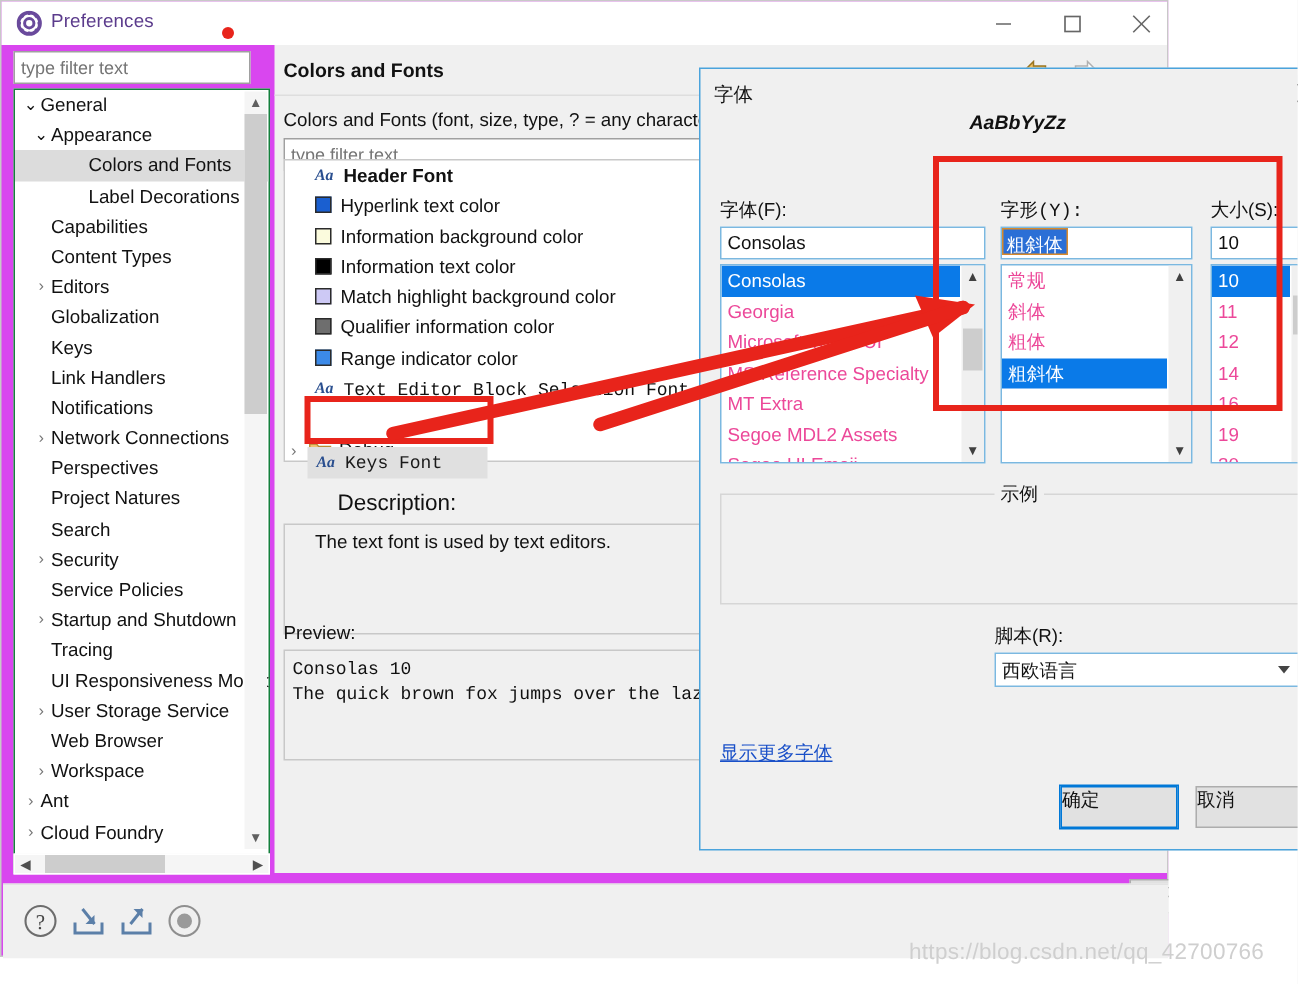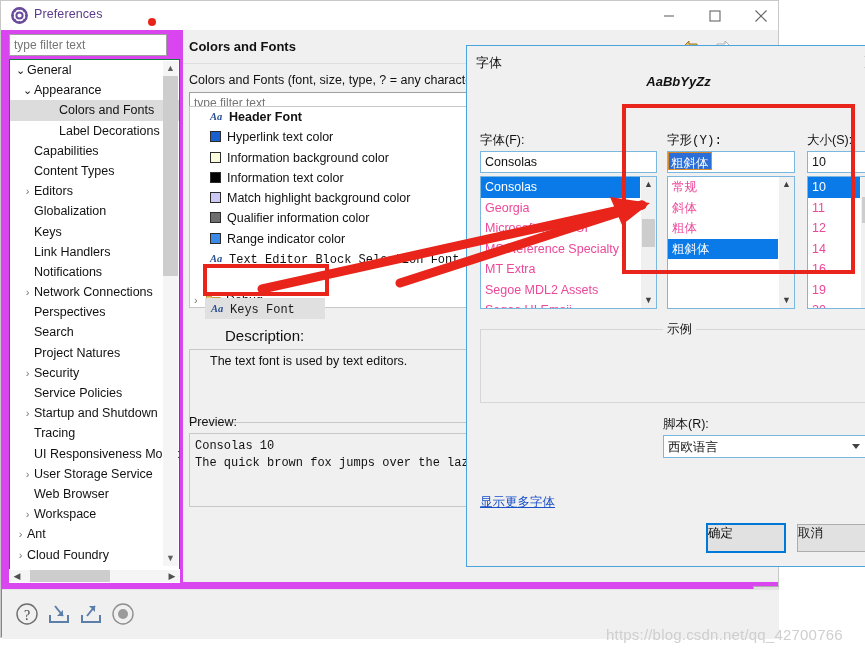--- a/index.html
+++ b/index.html
@@ -286,22 +286,22 @@
         <div class="tree-row ind3"><span class="tw-none"></span><span>Label Decorations</span></div>
         <div class="tree-row ind2"><span class="tw-none"></span><span>Capabilities</span></div>
         <div class="tree-row ind2"><span class="tw-none"></span><span>Content Types</span></div>
         <div class="tree-row ind2"><span class="twisty">›</span><span>Editors</span></div>
         <div class="tree-row ind2"><span class="tw-none"></span><span>Globalization</span></div>
         <div class="tree-row ind2"><span class="tw-none"></span><span>Keys</span></div>
         <div class="tree-row ind2"><span class="tw-none"></span><span>Link Handlers</span></div>
         <div class="tree-row ind2"><span class="tw-none"></span><span>Notifications</span></div>
         <div class="tree-row ind2"><span class="twisty">›</span><span>Network Connections</span></div>
         <div class="tree-row ind2"><span class="tw-none"></span><span>Perspectives</span></div>
+        <div class="tree-row ind2"><span class="tw-none"></span><span>Project Natures</span></div>
         <div class="tree-row ind2"><span class="tw-none"></span><span>Search</span></div>
-        <div class="tree-row ind2"><span class="tw-none"></span><span>Project Natures</span></div>
         <div class="tree-row ind2"><span class="twisty">›</span><span>Security</span></div>
         <div class="tree-row ind2"><span class="tw-none"></span><span>Service Policies</span></div>
         <div class="tree-row ind2"><span class="twisty">›</span><span>Startup and Shutdown</span></div>
         <div class="tree-row ind2"><span class="tw-none"></span><span>Tracing</span></div>
         <div class="tree-row ind2"><span class="tw-none"></span><span>UI Responsiveness Monitoring</span></div>
         <div class="tree-row ind2"><span class="twisty">›</span><span>User Storage Service</span></div>
         <div class="tree-row ind2"><span class="tw-none"></span><span>Web Browser</span></div>
         <div class="tree-row ind2"><span class="twisty">›</span><span>Workspace</span></div>
         <div class="tree-row ind1"><span class="twisty">›</span><span>Ant</span></div>
         <div class="tree-row ind1"><span class="twisty">›</span><span>Cloud Foundry</span></div>

